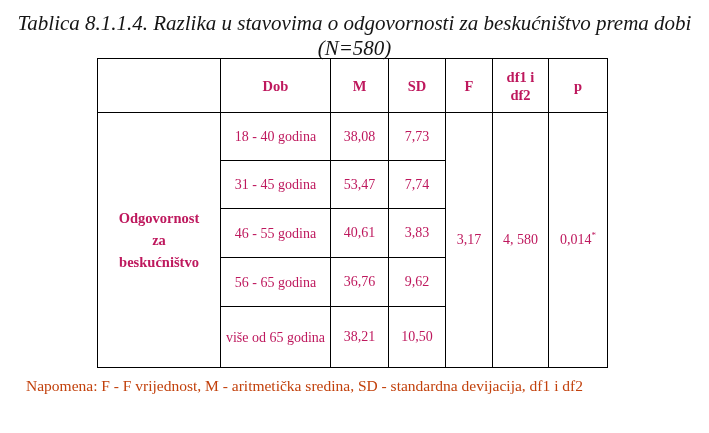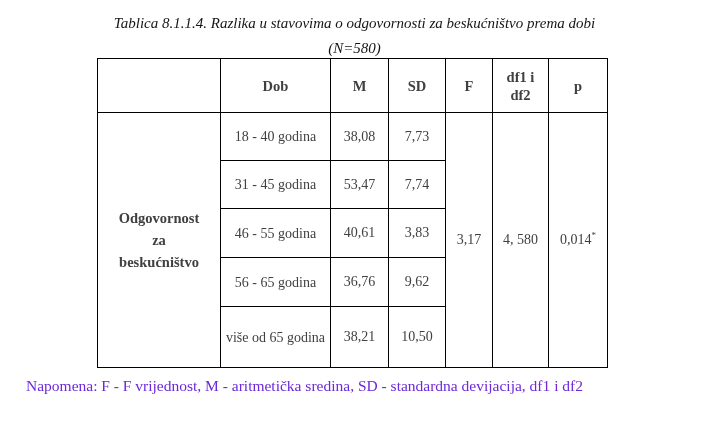--- a/index.html
+++ b/index.html
@@ -13,33 +13,33 @@
     color: #111111;
     overflow: hidden;
   }
   .caption {
     position: absolute;
     top: 11px;
     left: 0;
     width: 709px;
     text-align: center;
     font-style: italic;
-    font-size: 15px;
+    font-size: 21px;
     line-height: 25px;
     color: #151515;
   }
   table.stat-table {
     position: absolute;
     left: 97px;
     top: 58px;
     width: 510px;
     border-collapse: collapse;
     table-layout: fixed;
     font-size: 14px;
-    color: #404040;
+    color: #be185d;
   }
   table.stat-table td {
     border: 1.5px solid #000000;
     text-align: center;
     vertical-align: middle;
     padding: 2px 4px;
     overflow: hidden;
   }
   tr.head-row { height: 54px; }
   tr.data-row-1 { height: 48px; }
@@ -59,21 +59,21 @@
     vertical-align: super;
     line-height: 0;
   }
   .note {
     position: absolute;
     left: 26px;
     top: 371px;
     width: 680px;
     font-size: 15.5px;
     line-height: 30px;
-    color: #6d28d9;
+    color: #c2410c;
   }
 </style>
 </head>
 <body>
 
 <div class="page">
 
   <div class="caption">
     <div>Tablica 8.1.1.4. Razlika u stavovima o odgovornosti za beskućništvo prema dobi</div>
     <div>(N=580)</div>

